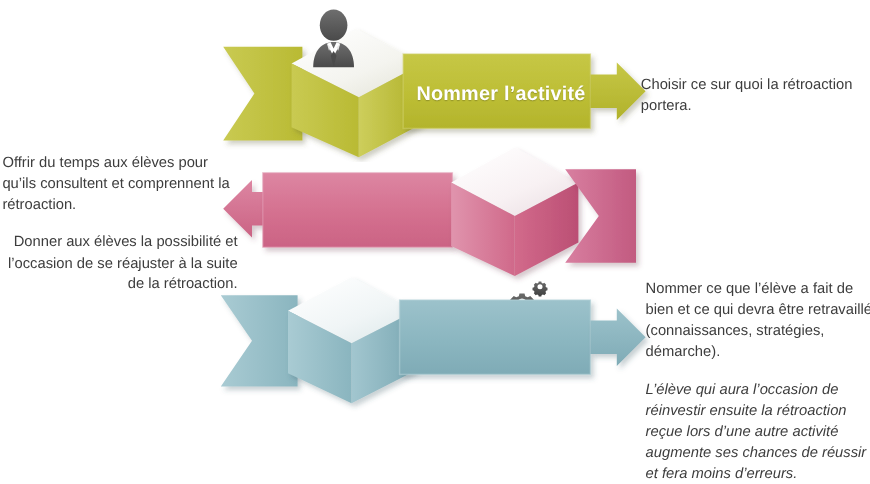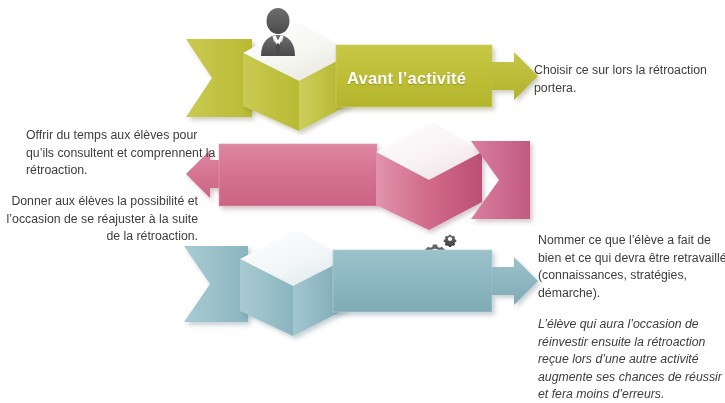--- a/index.html
+++ b/index.html
@@ -24,21 +24,21 @@
   
   .txt {
     position: absolute;
     font-size: 12.3px;
     line-height: 17.5px;
     color: #3d3d3d;
     white-space: pre-line;
   }
   .txt.italic { font-style: italic; }
 
-  #text-left-1  { left: 2px;   top: 127px; width: 196px; margin-left: 24px; }
+  #text-left-1  { left: 2px;   top: 127px; width: 196px; }
   #text-left-2  { left: 2px;   top: 193px; width: 196px; text-align: right; }
   #text-right-1 { left: 534px; top: 62px;  width: 190px; }
   #text-right-2 { left: 538px; top: 232px; width: 190px; }
   #text-right-3 { left: 538px; top: 316px; width: 190px; }
 
   
   .band {
     position: absolute;
     left: 0;
     width: 725px;
@@ -120,21 +120,21 @@
       <g filter="url(#softShadowG)">
         <rect x="336" y="45" width="156" height="62" fill="url(#gGreenFace)"></rect>
         <rect x="336" y="45" width="156" height="62" fill="none" stroke="#cfd06a" stroke-width="1.2" opacity="0.55"></rect>
       </g>
 
       <g filter="url(#softShadowG)">
         <path d="M492,62 L514,62 L514,52 L538,76 L514,100 L514,90 L492,90 Z" fill="url(#gGreenArrow)"></path>
       </g>
     </svg>
 
-    <div class="band-label" id="label-avant">Avant l’activité</div>
+    <div class="band-label" id="label-avant">Nommer l’activité</div>
 
     <div class="icon-holder" id="icon-person">
       <svg width="44" height="52" viewBox="0 0 44 52" xmlns="http://www.w3.org/2000/svg">
         <defs>
           <linearGradient id="gPerson" x1="0" y1="0" x2="0" y2="1">
             <stop offset="0%" stop-color="#6e6e6e"></stop>
             <stop offset="100%" stop-color="#4a4a4a"></stop>
           </linearGradient>
         </defs>
 
@@ -280,19 +280,19 @@
         <path d="M492,45 L514,45 L514,35 L538,59 L514,83 L514,73 L492,73 Z" fill="url(#gBlueArrow)"></path>
       </g>
     </svg>
 
   </div>
 
   <div class="txt" id="text-left-1">Offrir du temps aux élèves pour qu’ils consultent et comprennent la rétroaction.</div>
 
   <div class="txt" id="text-left-2">Donner aux élèves la possibilité et l’occasion de se réajuster à la suite de la rétroaction.</div>
 
-  <div class="txt" id="text-right-1">Choisir ce sur lors la rétroaction portera.</div>
+  <div class="txt" id="text-right-1">Choisir ce sur quoi la rétroaction portera.</div>
 
   <div class="txt" id="text-right-2">Nommer ce que l’élève a fait de bien et ce qui devra être retravaillé (connaissances, stratégies, démarche).</div>
 
   <div class="txt italic" id="text-right-3">L’élève qui aura l’occasion de réinvestir ensuite la rétroaction reçue lors d’une autre activité augmente ses chances de réussir et fera moins d’erreurs.</div>
 
 </div>
 
 </body></html>

